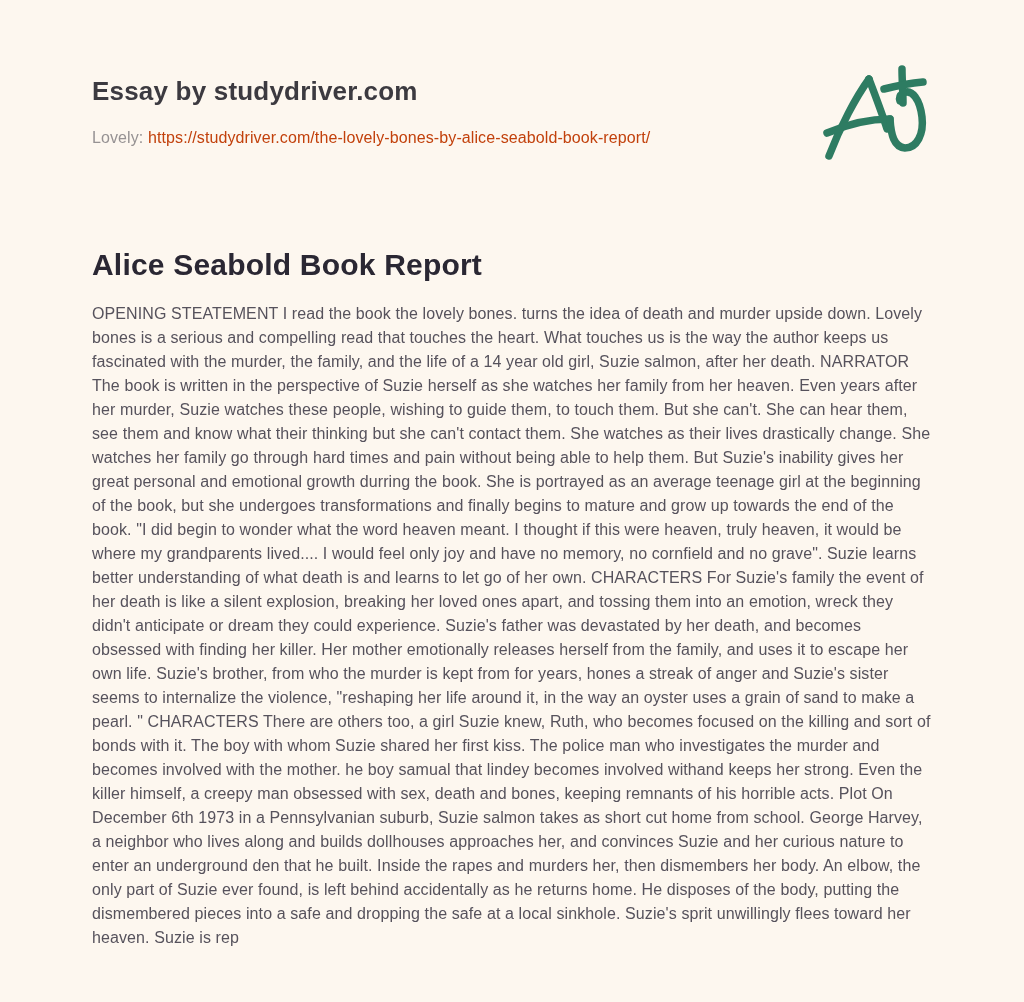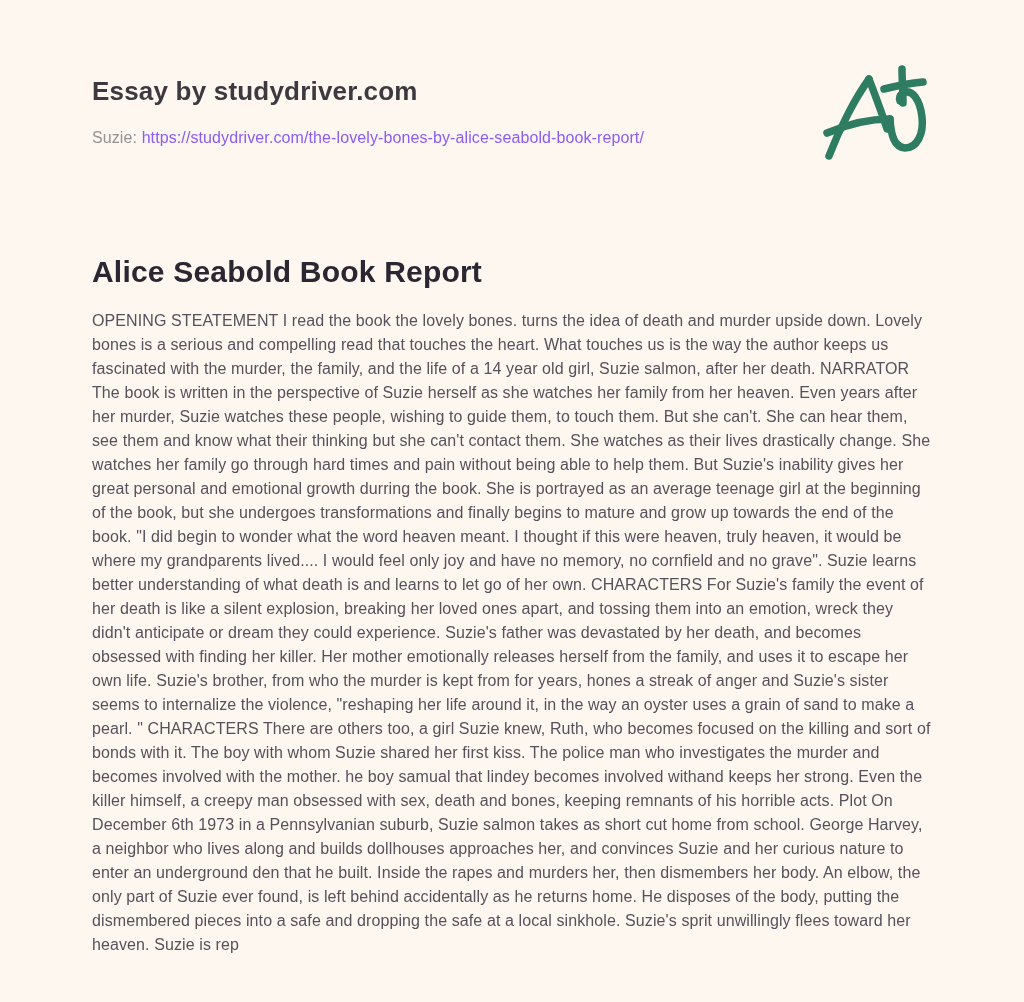--- a/index.html
+++ b/index.html
@@ -28,34 +28,34 @@
   }
   .source-row {
     margin-top: 22px;
     font-size: 16px;
     letter-spacing: 0.1px;
   }
   .source-label {
     color: #969293;
   }
   .source-link {
-    color: #8b5cf6;
+    color: #c2410c;
     text-decoration: none;
     cursor: pointer;
   }
   .logo {
     position: absolute;
     top: 55px;
     left: 820px;
     width: 120px;
     height: 130px;
   }
   .article {
     position: absolute;
-    top: 255px;
+    top: 248px;
     left: 92px;
     width: 840px;
   }
   .article-title {
     font-size: 30px;
     font-weight: 600;
     color: #2a2733;
     letter-spacing: 0.2px;
   }
   .article-body {
@@ -71,21 +71,21 @@
   }
 </style>
 </head>
 <body>
 
 <div class="page">
 
   <div class="header">
     <div class="essay-by">Essay by studydriver.com</div>
     <div class="source-row">
-      <span class="source-label">Suzie:</span>
+      <span class="source-label">Lovely:</span>
       <a class="source-link">https://studydriver.com/the-lovely-bones-by-alice-seabold-book-report/</a>
     </div>
   </div>
 
   <div class="logo">
     <svg viewBox="0 0 120 130" width="120" height="130" aria-hidden="true">
       <g fill="none" stroke="#2e7c62" stroke-width="7.5" stroke-linecap="round">
 
         <path d="M 9 101 C 20 72, 36 42, 49 24"></path>
 

